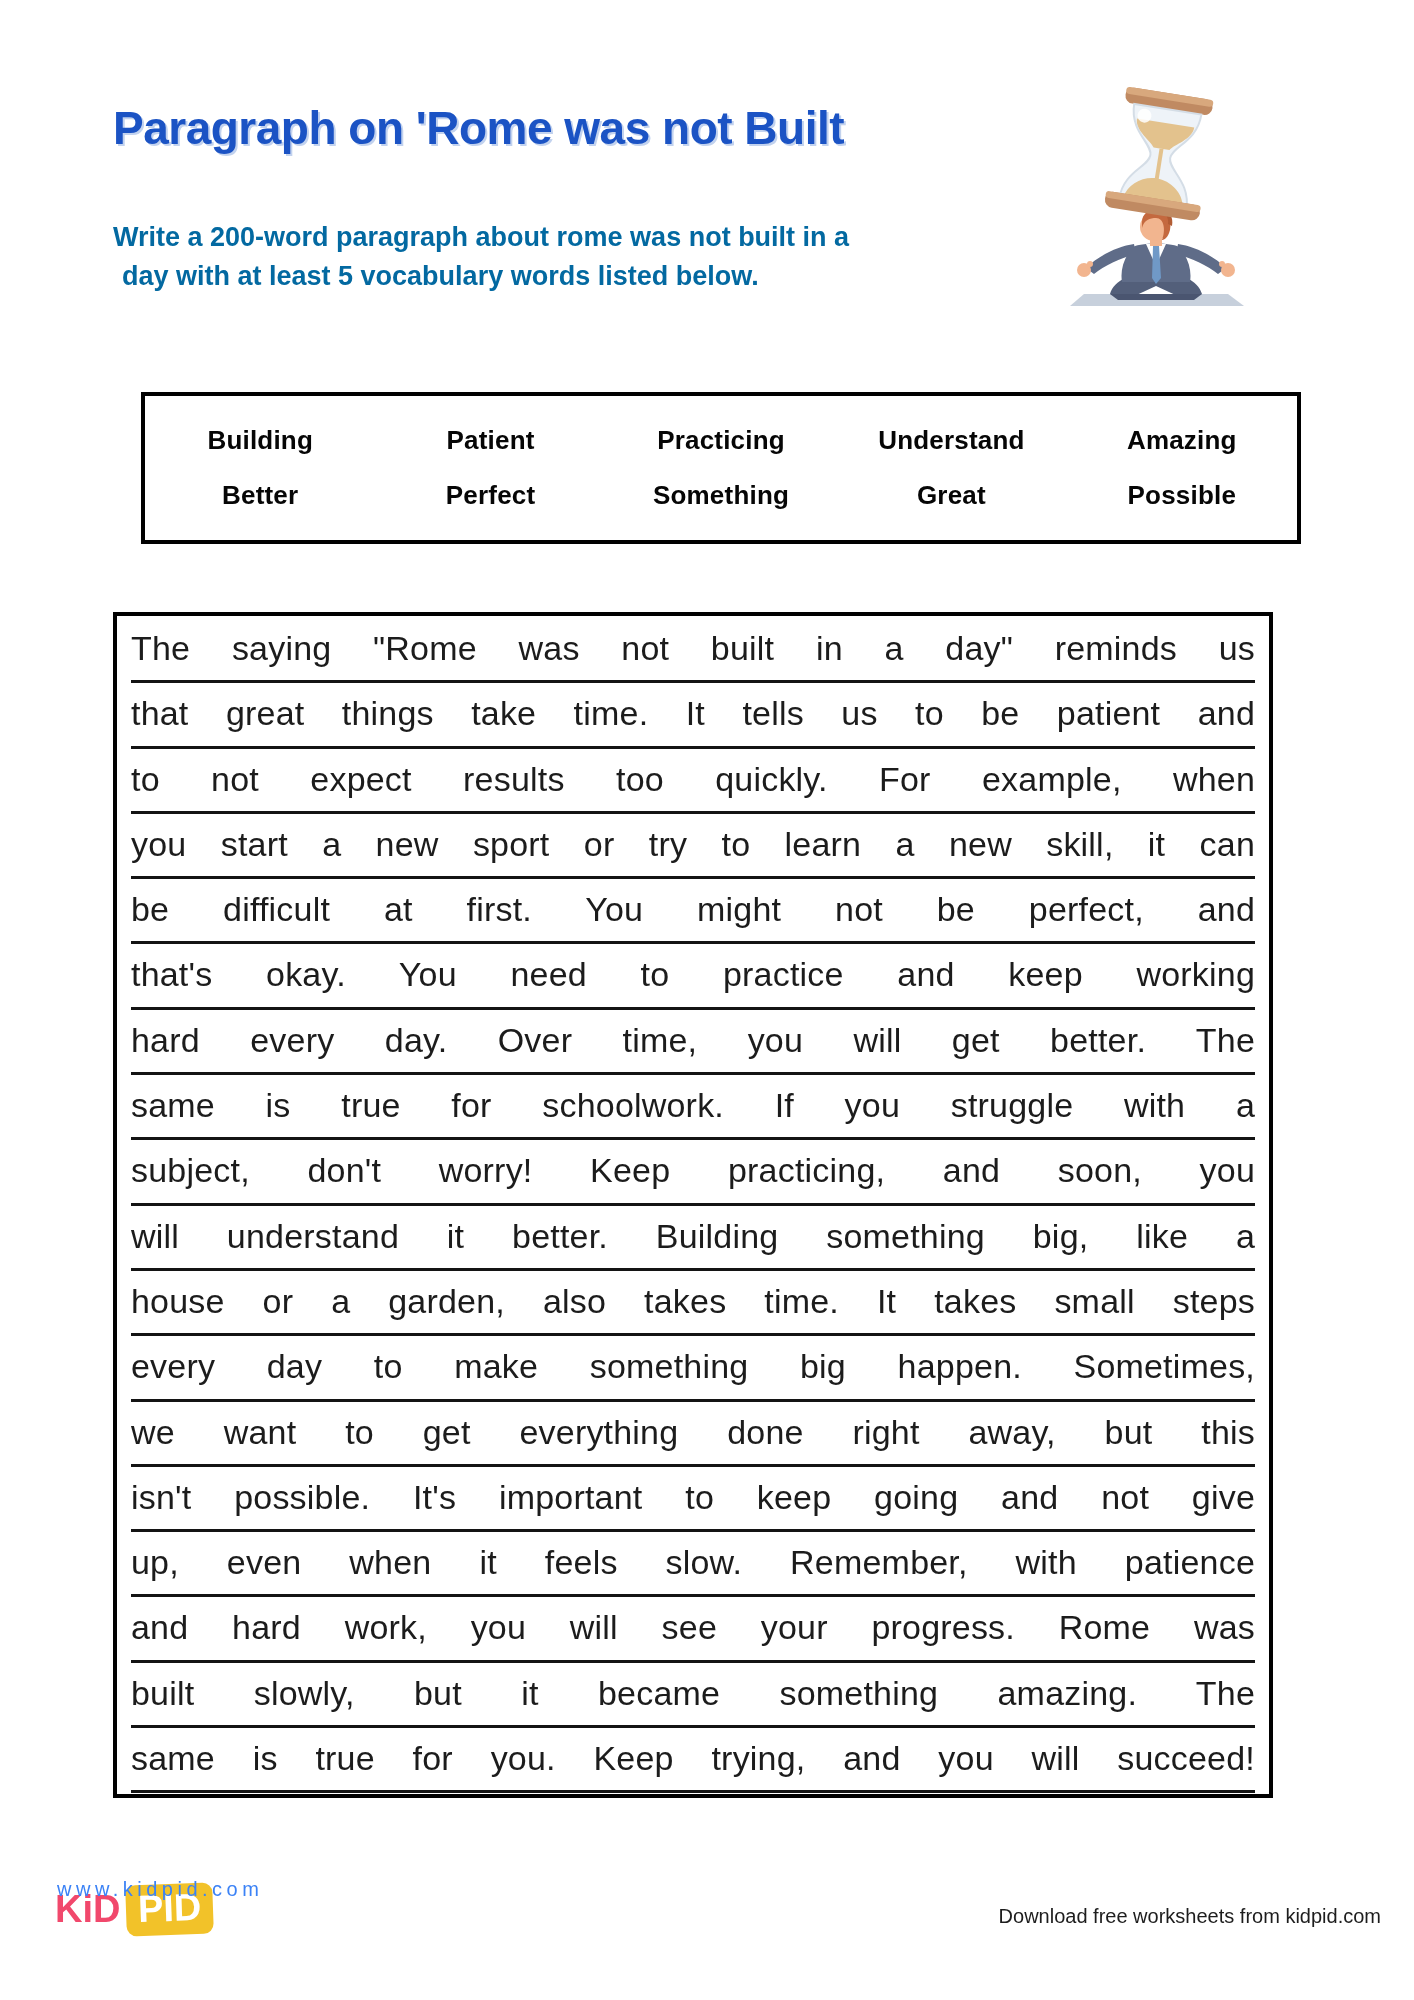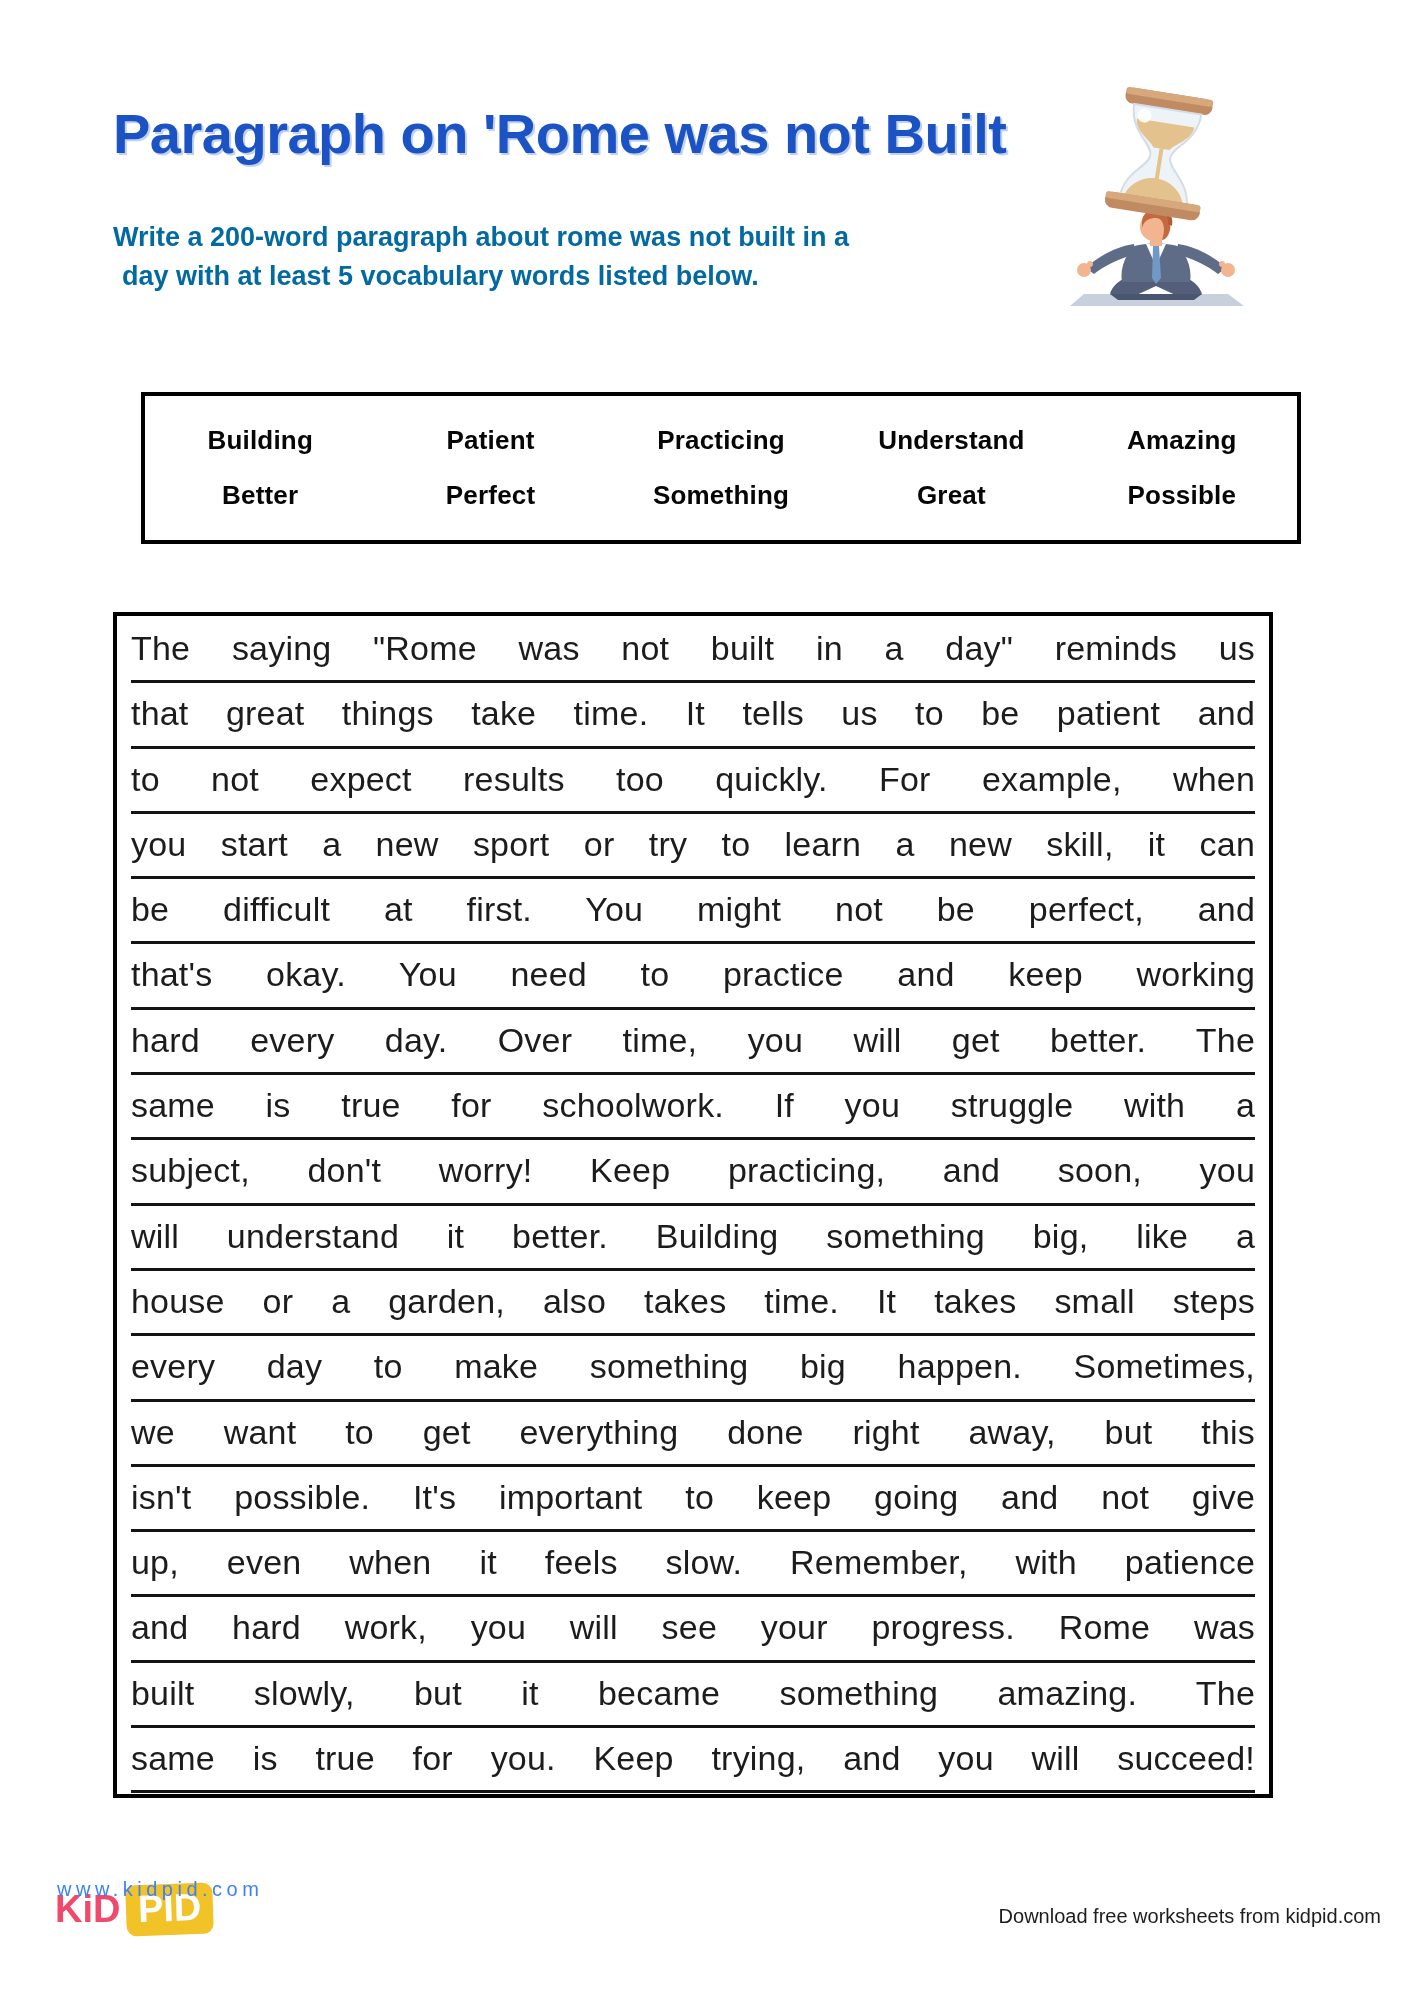--- a/index.html
+++ b/index.html
@@ -8,21 +8,21 @@
     width: 1414px; height: 2000px;
     position: relative;
     font-family: "Liberation Sans", sans-serif;
     color: #000;
     overflow: hidden;
   }
 
   
   .doc-title {
     position: absolute; left: 113px; top: 100px;
-    font-size: 56px; font-weight: 800; line-height: 1.22;
+    font-size: 46px; font-weight: 800; line-height: 1.22;
     letter-spacing: -0.5px;
     color: #1b53c4;
     text-shadow: 2px 2px 0 #c2d2ee;
     width: 900px;
   }
   .doc-subtitle {
     position: absolute; left: 113px; top: 218px;
     font-size: 27px; font-weight: 700; line-height: 1.45;
     color: #0369a1; width: 820px;
   }

